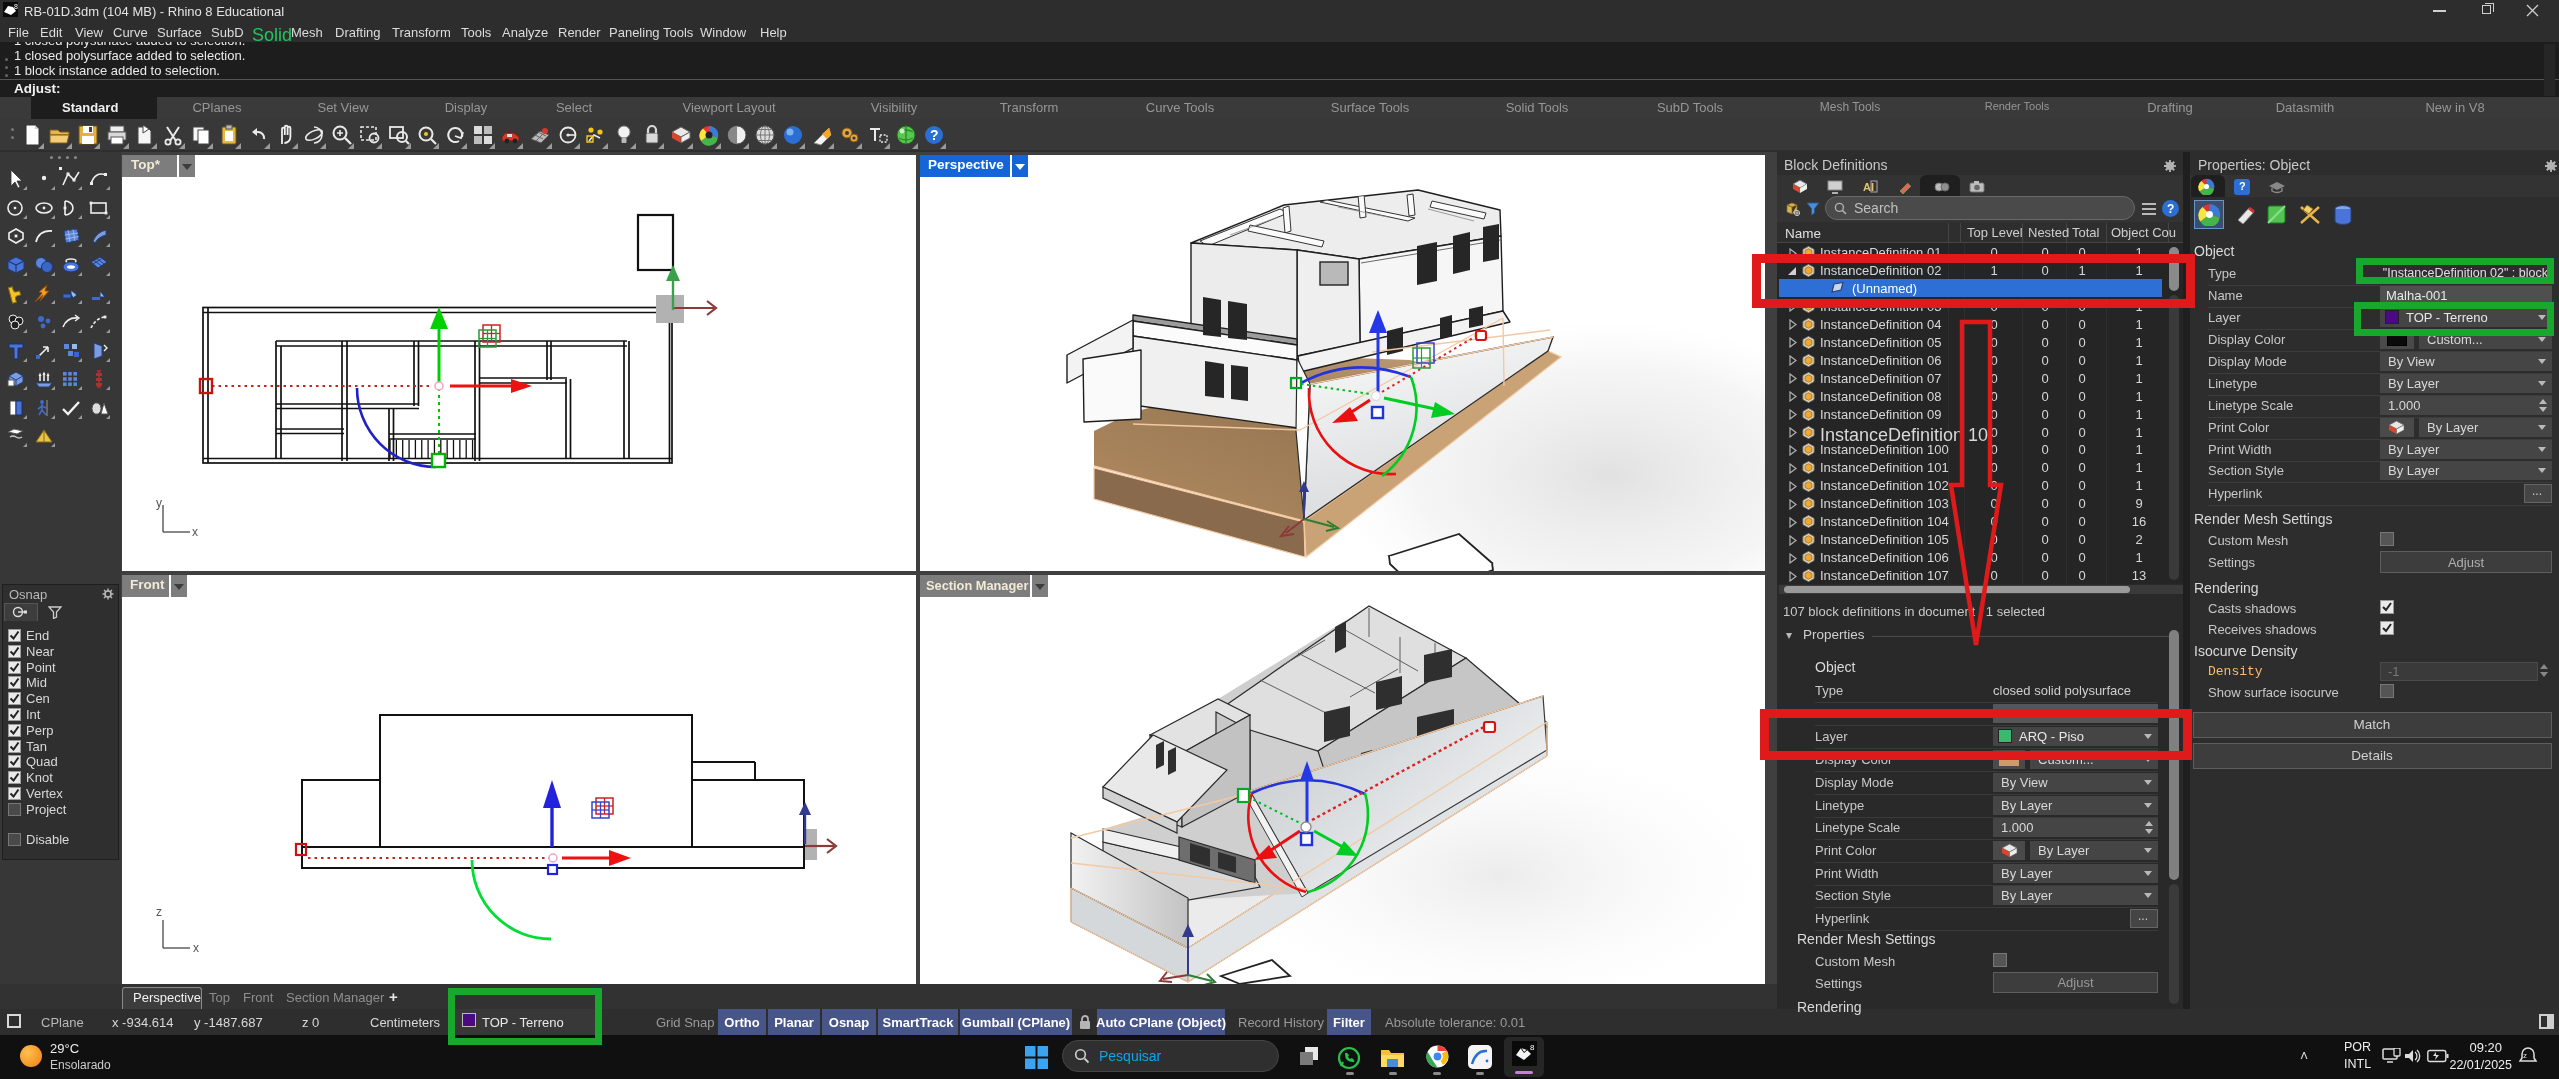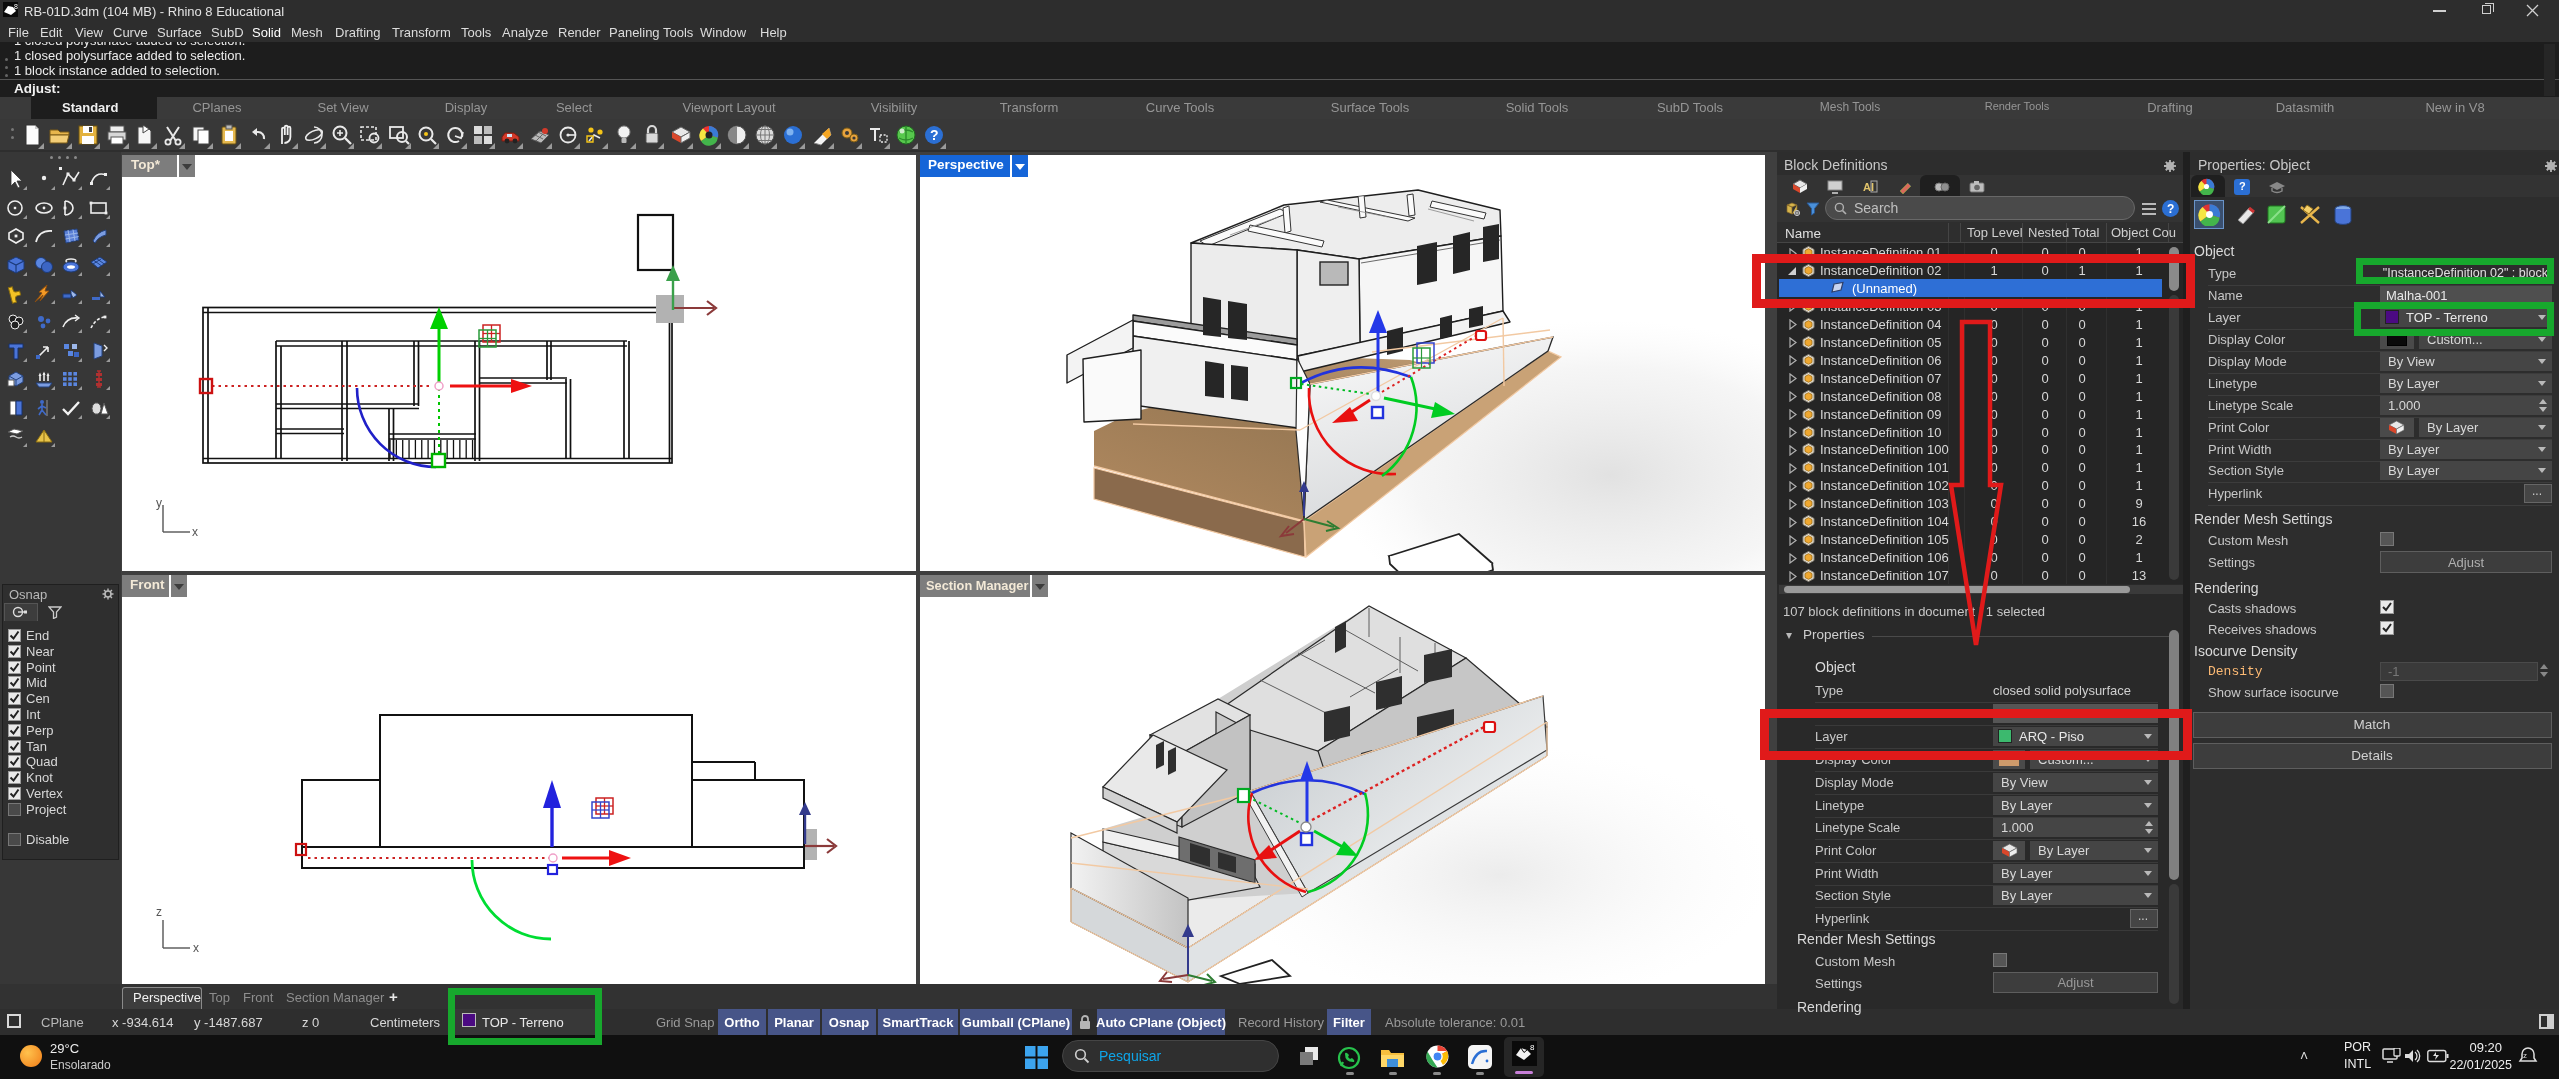--- a/index.html
+++ b/index.html
@@ -20,21 +20,21 @@
 <div class="a" style="left:2485px;top:3px;width:9px;height:9px;border:1.2px solid #cfcfcf;border-left:none;border-bottom:none;"></div>
 <svg class="a" style="left:2526px;top:4px" width="13" height="13" viewBox="0 0 13 13">
 <path d="M1,1 L12,12 M12,1 L1,12" stroke="#cfcfcf" stroke-width="1.3"></path>
   </svg>
 <div class="tx" style="left:8px;top:25px;font-size:13px;color:#dcdcdc;">File</div>
 <div class="tx" style="left:40px;top:25px;font-size:13px;color:#dcdcdc;">Edit</div>
 <div class="tx" style="left:75px;top:25px;font-size:13px;color:#dcdcdc;">View</div>
 <div class="tx" style="left:113px;top:25px;font-size:13px;color:#dcdcdc;">Curve</div>
 <div class="tx" style="left:157px;top:25px;font-size:13px;color:#dcdcdc;">Surface</div>
 <div class="tx" style="left:211px;top:25px;font-size:13px;color:#dcdcdc;">SubD</div>
-<div class="tx" style="left:252px;top:25px;font-size:13px;color:#ffffff;">Solid</div>
+<div class="tx" style="left:252px;top:25px;font-size:18px;color:#22c55e;">Solid</div>
 <div class="tx" style="left:291px;top:25px;font-size:13px;color:#dcdcdc;">Mesh</div>
 <div class="tx" style="left:335px;top:25px;font-size:13px;color:#dcdcdc;">Drafting</div>
 <div class="tx" style="left:392px;top:25px;font-size:13px;color:#dcdcdc;">Transform</div>
 <div class="tx" style="left:461px;top:25px;font-size:13px;color:#dcdcdc;">Tools</div>
 <div class="tx" style="left:502px;top:25px;font-size:13px;color:#dcdcdc;">Analyze</div>
 <div class="tx" style="left:558px;top:25px;font-size:13px;color:#dcdcdc;">Render</div>
 <div class="tx" style="left:609px;top:25px;font-size:13px;color:#dcdcdc;">Paneling Tools</div>
 <div class="tx" style="left:700px;top:25px;font-size:13px;color:#dcdcdc;">Window</div>
 <div class="tx" style="left:760px;top:25px;font-size:13px;color:#dcdcdc;">Help</div>
 <div class="a" style="left:0;top:42px;width:2559px;height:55px;background:#1d1d1d;"></div>
@@ -1251,21 +1251,21 @@
 <div class="tx" style="left:2045px;top:406.5499999999999px;font-size:13px;color:#d8d8d8;transform:translateX(-50%);">0</div>
 <div class="tx" style="left:2082px;top:406.5499999999999px;font-size:13px;color:#d8d8d8;transform:translateX(-50%);">0</div>
 <div class="tx" style="left:2139px;top:406.5499999999999px;font-size:13px;color:#d8d8d8;transform:translateX(-50%);">1</div>
 <svg class="a" style="left:1789px;top:426.9999999999999px" width="8" height="11" viewBox="0 0 8 11">
     <path d="M1,1 L7,5.5 L1,10 Z" fill="none" stroke="#b0b0b0" stroke-width="1.2"></path>
   </svg>
 <svg class="a" style="left:1801px;top:424.4999999999999px" width="15" height="15" viewBox="0 0 15 15">
 <path d="M2,4.5 L7.5,1.5 L13,4.5 L13,10.5 L7.5,13.5 L2,10.5 Z" fill="#e8e3d8" stroke="#8a8578" stroke-width="1"></path>
 <path d="M4,5.5 L7.5,3.7 L11,5.5 L11,9.5 L7.5,11.3 L4,9.5 Z" fill="#f0a830" stroke="#9a6a10" stroke-width="0.8"></path>
   </svg>
-<div class="tx" style="left:1820px;top:424.4999999999999px;font-size:13px;color:#d8d8d8;">InstanceDefinition 10</div>
+<div class="tx" style="left:1820px;top:424.4999999999999px;font-size:18px;color:#d8d8d8;">InstanceDefinition 10</div>
 <div class="tx" style="left:1994px;top:424.4999999999999px;font-size:13px;color:#d8d8d8;transform:translateX(-50%);">0</div>
 <div class="tx" style="left:2045px;top:424.4999999999999px;font-size:13px;color:#d8d8d8;transform:translateX(-50%);">0</div>
 <div class="tx" style="left:2082px;top:424.4999999999999px;font-size:13px;color:#d8d8d8;transform:translateX(-50%);">0</div>
 <div class="tx" style="left:2139px;top:424.4999999999999px;font-size:13px;color:#d8d8d8;transform:translateX(-50%);">1</div>
 <svg class="a" style="left:1789px;top:444.9499999999999px" width="8" height="11" viewBox="0 0 8 11">
     <path d="M1,1 L7,5.5 L1,10 Z" fill="none" stroke="#b0b0b0" stroke-width="1.2"></path>
   </svg>
 <svg class="a" style="left:1801px;top:442.4499999999999px" width="15" height="15" viewBox="0 0 15 15">
 <path d="M2,4.5 L7.5,1.5 L13,4.5 L13,10.5 L7.5,13.5 L2,10.5 Z" fill="#e8e3d8" stroke="#8a8578" stroke-width="1"></path>
 <path d="M4,5.5 L7.5,3.7 L11,5.5 L11,9.5 L7.5,11.3 L4,9.5 Z" fill="#f0a830" stroke="#9a6a10" stroke-width="0.8"></path>

